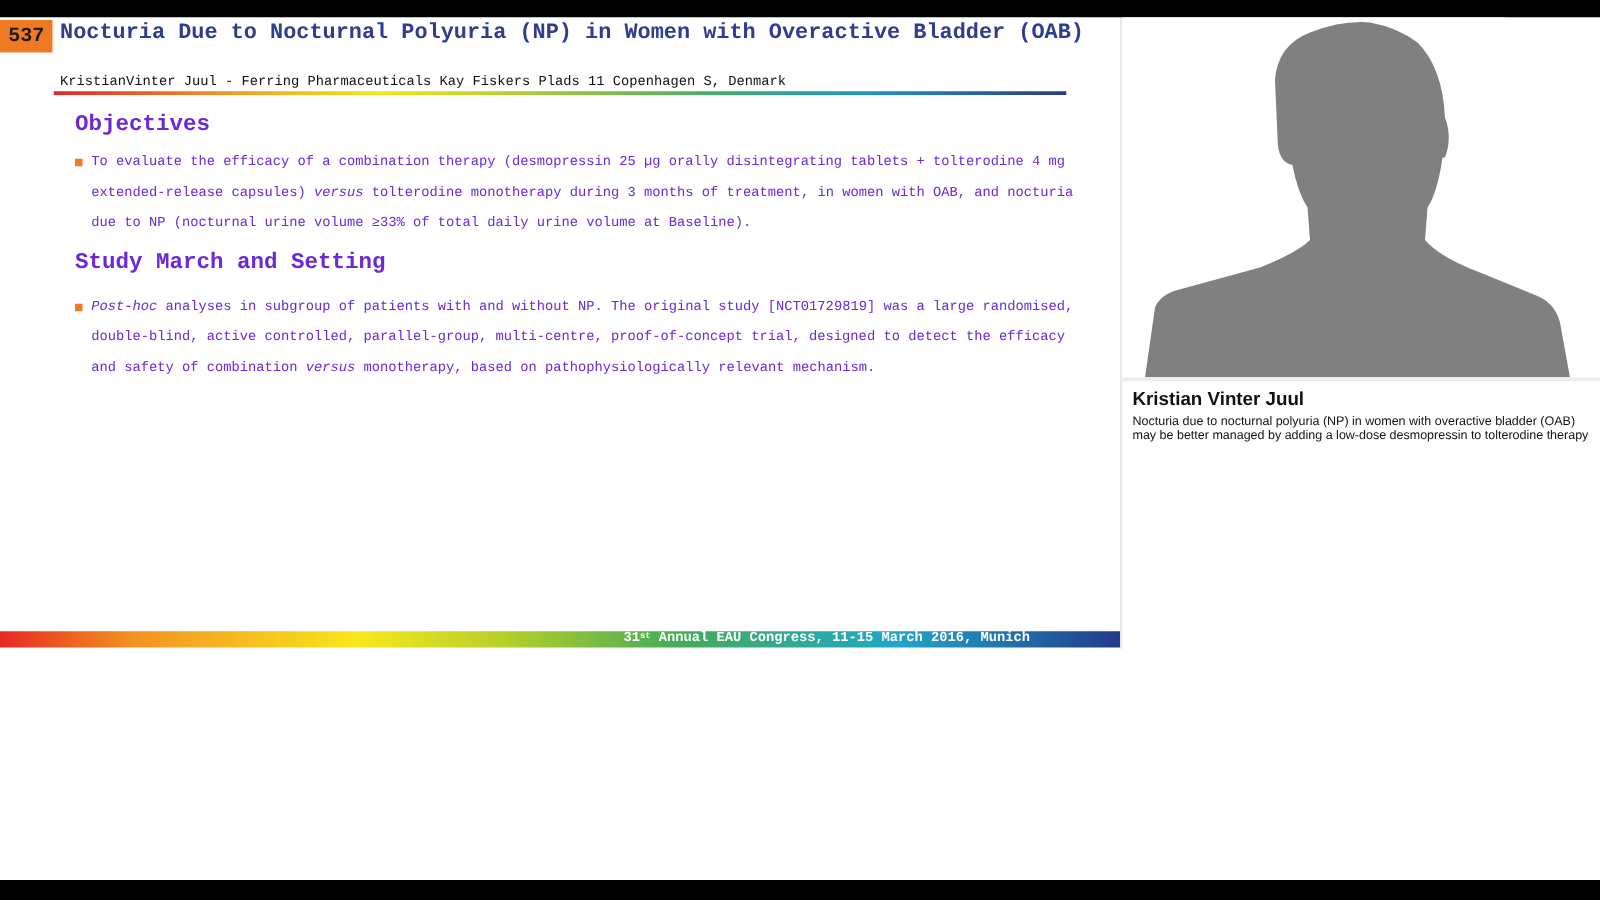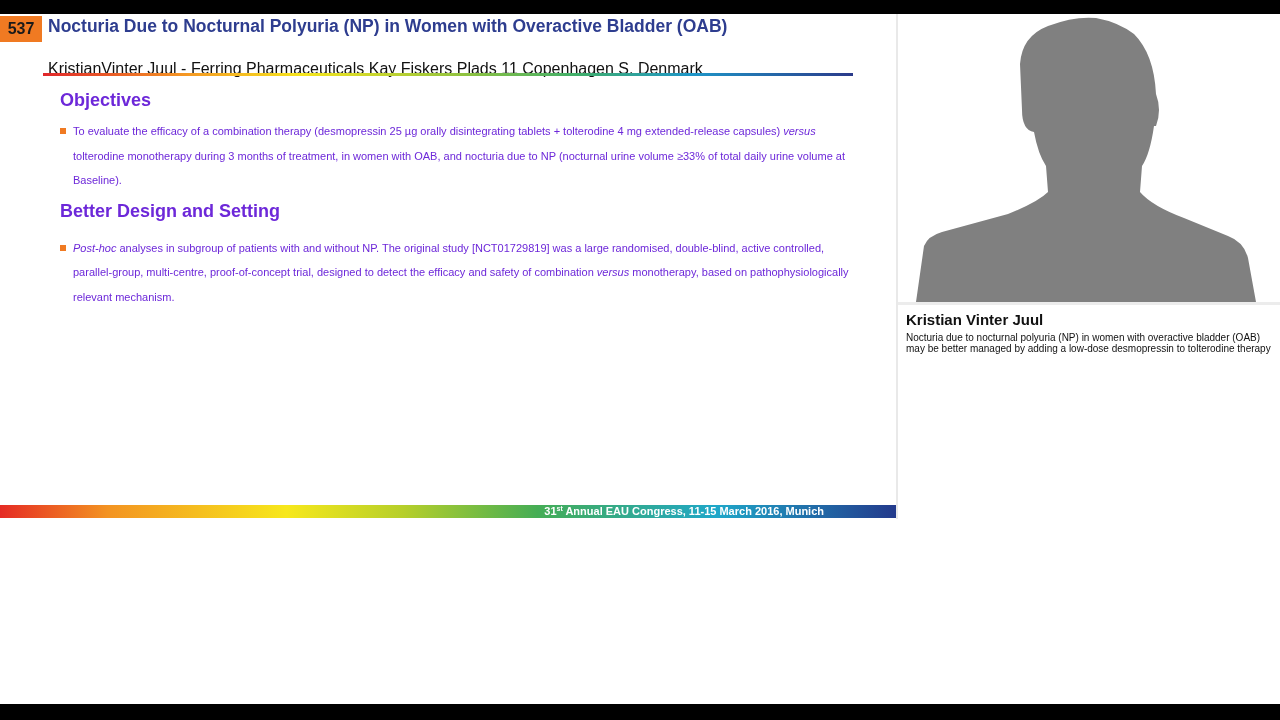--- a/index.html
+++ b/index.html
@@ -1,22 +1,22 @@
 <!DOCTYPE html>
 <html><head>
 <meta charset="utf-8">
 <style>
   html, body { margin:0; padding:0; }
   body { width:1280px; height:720px; background:#000; position:relative; overflow:hidden; font-family:"Liberation Sans", sans-serif; }
   .stage { position:absolute; left:0; top:14px; width:1280px; height:690px; background:#fff; }
-  .slide { position:absolute; left:0; top:0; width:896px; height:505px; background:#fff; }
+  .slide { position:absolute; left:0; top:0; width:896px; height:505px; background:#fff;font-family:Liberation Mono, monospace; }
   .slide-divider { position:absolute; left:896px; top:0; width:2px; height:505px; background:#e9e9e9; }
   .badge { position:absolute; left:0; top:2px; width:42px; height:26px; background:#f07a22; color:#1a1a1a; font-weight:bold; font-size:16px; line-height:26px; text-align:center; }
   .title { position:absolute; left:48px; top:1px; width:820px; color:#2e3d8f; font-weight:bold; font-size:17.5px; line-height:23px; }
-  .authors { position:absolute; left:48px; top:46px; font-size:16px; color:#111; }
+  .authors { position:absolute; left:48px; top:46px; font-size:11px; color:#111; }
   .title-rule { position:absolute; left:43px; top:59px; width:810px; height:3px; background:linear-gradient(90deg,#e0262a 0%,#f59a23 18%,#f6e51d 32%,#8fc23f 52%,#3fae6a 66%,#1e96c8 80%,#2b3a8a 100%); }
   .content { position:absolute; left:60px; top:76px; width:800px; color:#6d28d9; }
   .h { font-weight:bold; font-size:18px; margin:0 0 8px 0; }
   .bullet { position:relative; padding-left:13px; font-size:11px; line-height:24.5px; margin-bottom:8px; }
   .bullet .dot { position:absolute; left:0; top:9px; width:6px; height:6px; background:#f07a22; }
   .bullet i { font-style:italic; }
   .footer-bar { position:absolute; left:0; top:491px; width:896px; height:13px; background:linear-gradient(90deg,#e52b24 0%,#f39322 12%,#f7e81c 32%,#b6cf2a 45%,#45ad55 60%,#1fa7c9 80%,#233a8c 100%); }
   .footer-text { position:absolute; right:72px; top:491px; height:13px; line-height:13px; color:#fff; font-size:11px; font-weight:bold; }
   .footer-text sup { font-size:7px; vertical-align:top; line-height:8px; }
   .speaker { position:absolute; left:898px; top:0; width:306px; height:505px; background:#fff; }
@@ -36,21 +36,21 @@
     </div>
     <div class="authors">KristianVinter Juul - Ferring Pharmaceuticals Kay Fiskers Plads 11 Copenhagen S, Denmark</div>
     <div class="title-rule"></div>
 
     <div class="content">
       <div class="h">Objectives</div>
       <div class="bullet">
         <span class="dot"></span>
         <span>To evaluate the efficacy of a combination therapy (desmopressin 25 µg orally disintegrating tablets + tolterodine 4 mg extended-release capsules) </span><i>versus</i><span> tolterodine monotherapy during 3 months of treatment, in women with OAB, and nocturia due to NP (nocturnal urine volume ≥33% of total daily urine volume at Baseline).</span>
       </div>
-      <div class="h" style="margin-top:4px;">Better Design and Setting</div>
+      <div class="h" style="margin-top:4px;">Study March and Setting</div>
       <div class="bullet" style="margin-top:14px;">
         <span class="dot"></span>
         <i>Post-hoc</i><span> analyses in subgroup of patients with and without NP. The original study [NCT01729819] was a large randomised, double-blind, active controlled, parallel-group, multi-centre, proof-of-concept trial, designed to detect the efficacy and safety of combination </span><i>versus</i><span> monotherapy, based on pathophysiologically relevant mechanism.</span>
       </div>
     </div>
 
     <div class="footer-bar"></div>
     <div class="footer-text">
       <span>31</span><sup>st</sup><span> Annual EAU Congress, 11-15 March 2016, Munich</span>
     </div>

